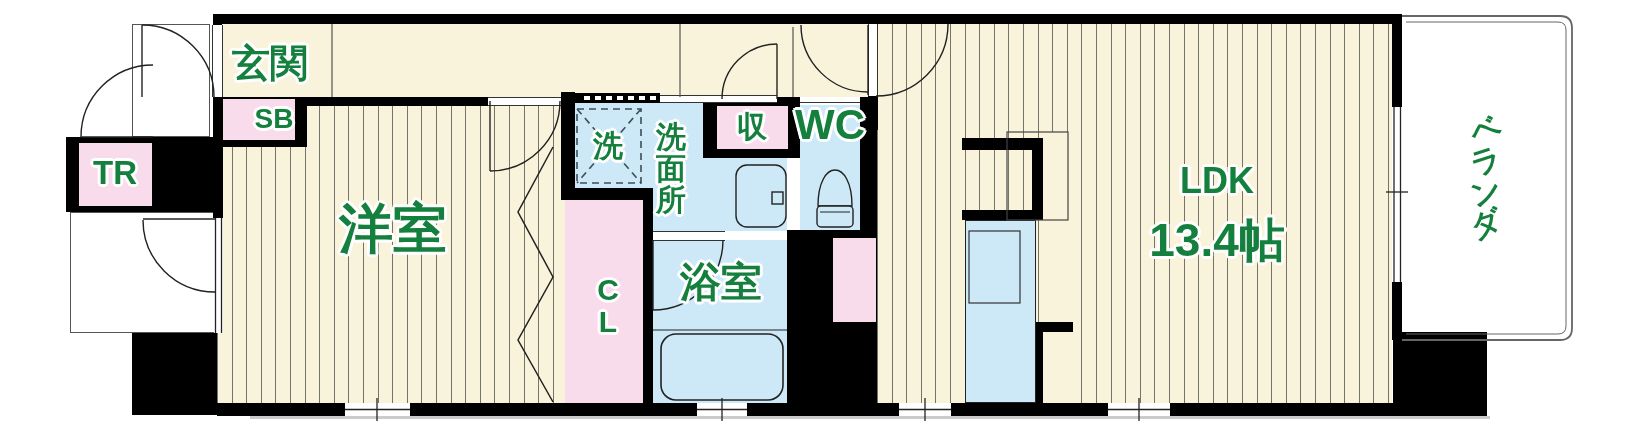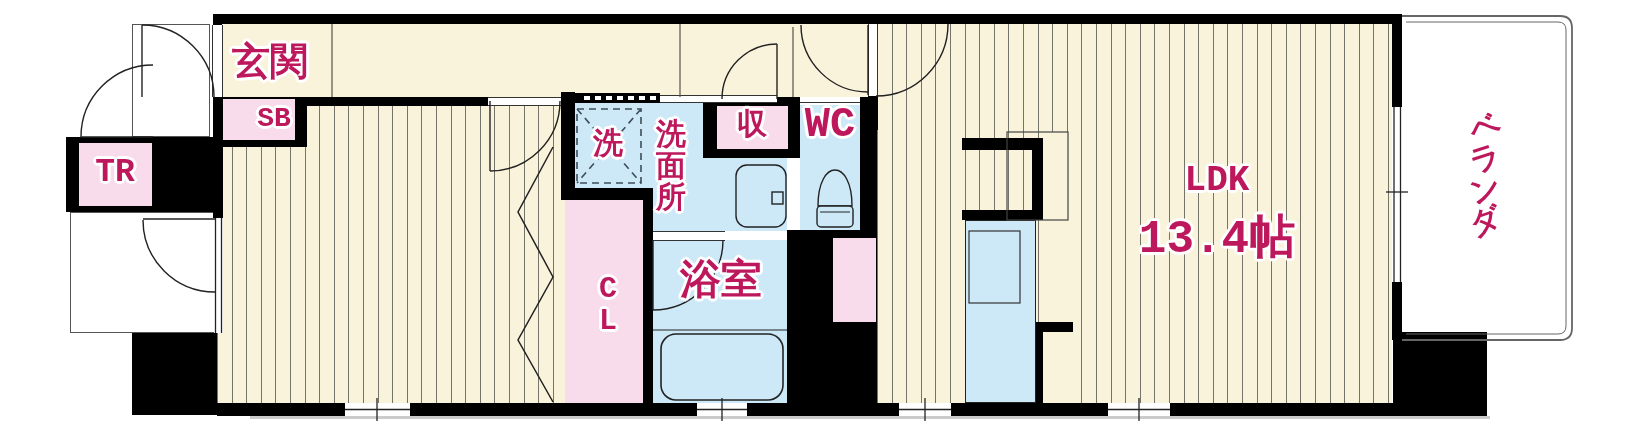--- a/index.html
+++ b/index.html
@@ -10,23 +10,23 @@
   .pink{position:absolute;background:#f8dcec;}
   .blue{position:absolute;background:#cde9f7;}
   .cream{position:absolute;background:#faf3dc;}
   .stripes{position:absolute;background-color:#faf3dc;
            background-image:repeating-linear-gradient(90deg,#74746a 0 1px,rgba(0,0,0,0) 1px 14.6px);}
   .porch{position:absolute;background:#fff;border:1.5px solid #555;box-sizing:border-box;}
   .open-v{position:absolute;background:#fff;border-left:1.5px solid #333;border-right:1.5px solid #333;box-sizing:border-box;}
   .open-h{position:absolute;background:#fff;border-top:1.5px solid #333;border-bottom:1.5px solid #333;box-sizing:border-box;}
   .win{position:absolute;background:#fff;}
   .counter{position:absolute;background:#cde9f7;border:1.5px solid #222;box-sizing:border-box;}
-  .label{position:absolute;transform:translate(-50%,-50%);color:#be185d;font-weight:700;white-space:nowrap;
+  .label{position:absolute;transform:translate(-50%,-50%);color:#15803d;font-weight:700;white-space:nowrap;
          text-shadow:-3px 0 #fff,3px 0 #fff,0 -3px #fff,0 3px #fff,-2px -2px #fff,2px -2px #fff,-2px 2px #fff,2px 2px #fff;
-         line-height:1.05;font-family:Liberation Mono, monospace;}
+         line-height:1.05;}
   .vtext{display:flex;flex-direction:column;align-items:center;}
   .vtext.slant span{transform:rotate(-18deg);}
   svg.overlay{position:absolute;left:0;top:0;pointer-events:none;}
 </style>
 </head>
 <body>
 
 <div class="plan">
 
   <div class="porch" style="left:132px;top:24px;width:78px;height:113px;"></div>
@@ -185,20 +185,21 @@
 
     <g fill="none" stroke="#666">
       <path d="M1402,16 H1560 Q1572,16 1572,28 V328 Q1572,340 1560,340 H1402" stroke-width="1.8"></path>
       <path d="M1406,22 H1558 Q1566,22 1566,30 V326 Q1566,334 1558,334 H1406" stroke-width="1"></path>
     </g>
   </svg>
 
   <div class="label" style="left:270px;top:64px;font-size:38px;">玄関</div>
   <div class="label" style="left:274px;top:119px;font-size:28px;">SB</div>
   <div class="label" style="left:115px;top:173px;font-size:33px;">TR</div>
+  <div class="label" style="left:393px;top:228px;font-size:54px;">洋室</div>
   <div class="label" style="left:608px;top:146px;font-size:30px;">洗</div>
   <div class="label vtext" style="left:671px;top:168px;font-size:30px;">
       <span>洗</span>
       <span>面</span>
       <span>所</span>
     </div>
   <div class="label" style="left:752px;top:127px;font-size:30px;">収</div>
   <div class="label" style="left:830px;top:125px;font-size:42px;">WC</div>
   <div class="label" style="left:721px;top:283px;font-size:41px;">浴室</div>
   <div class="label vtext" style="left:608px;top:305px;font-size:30px;">

